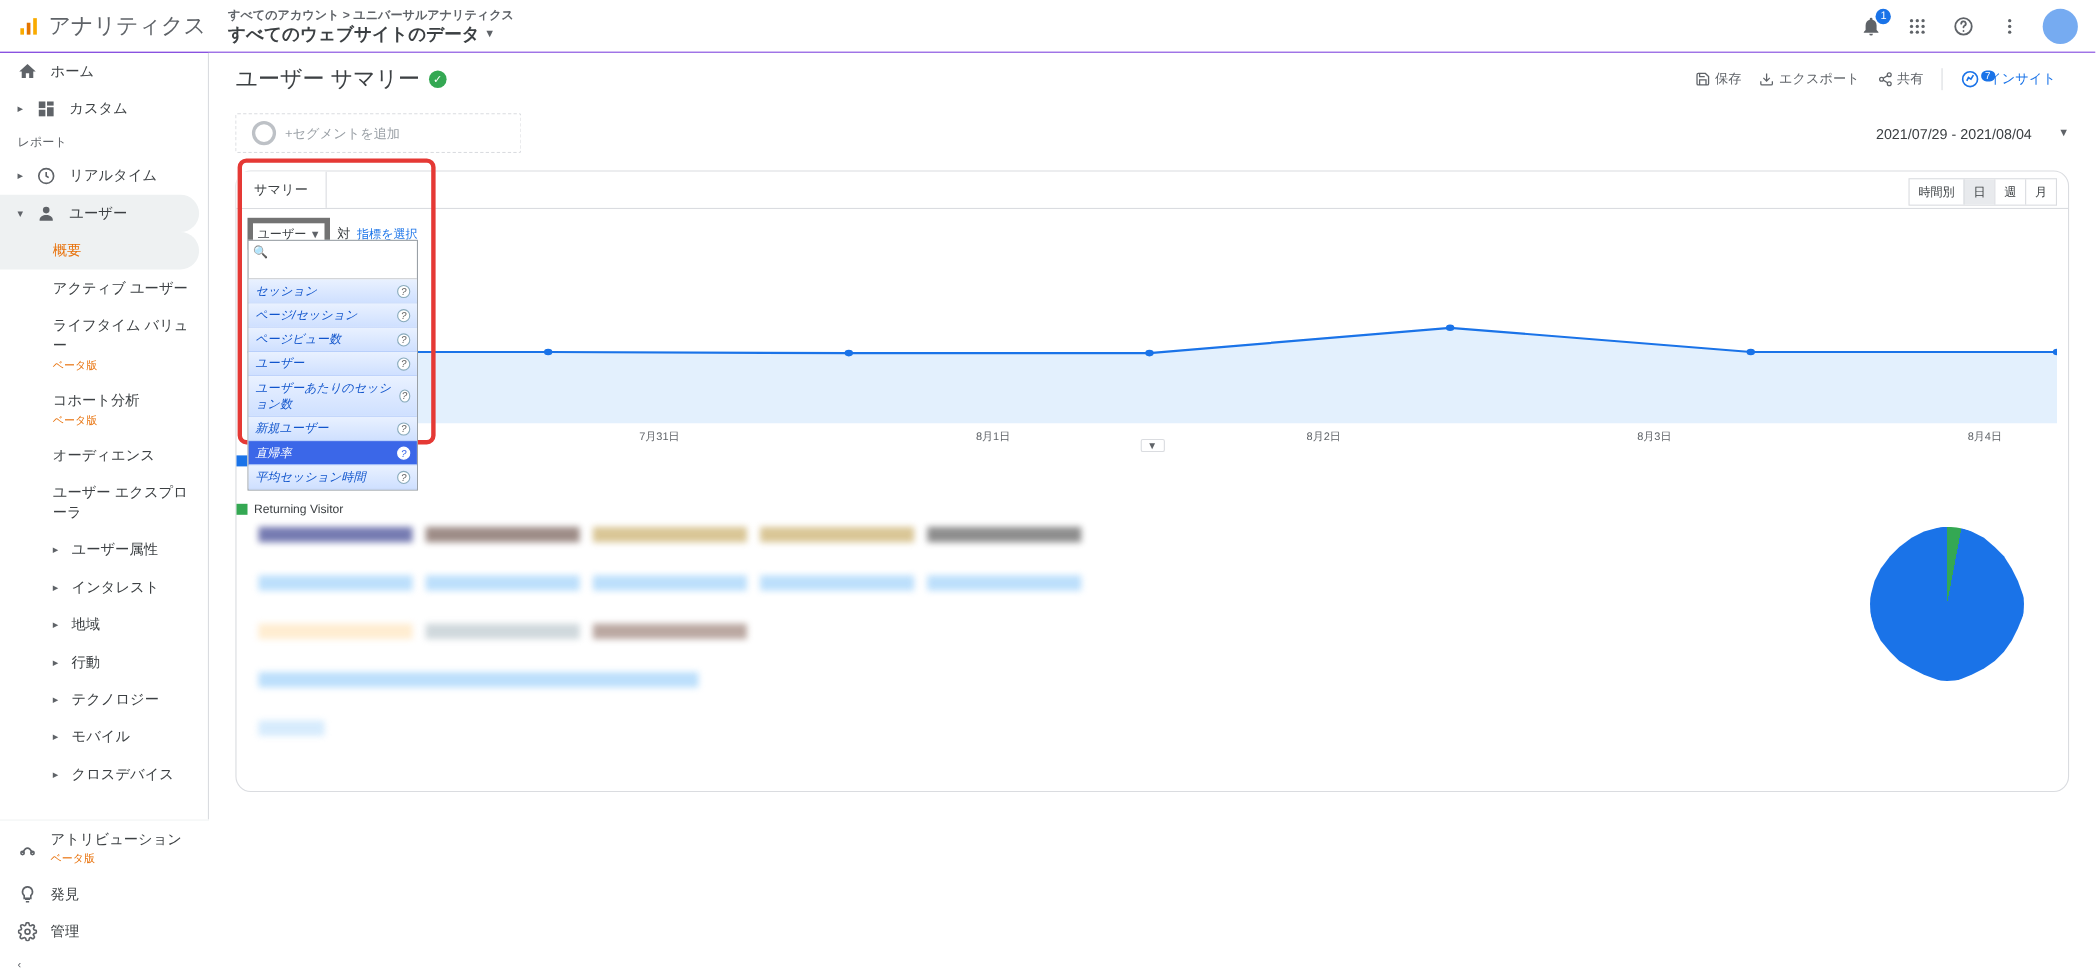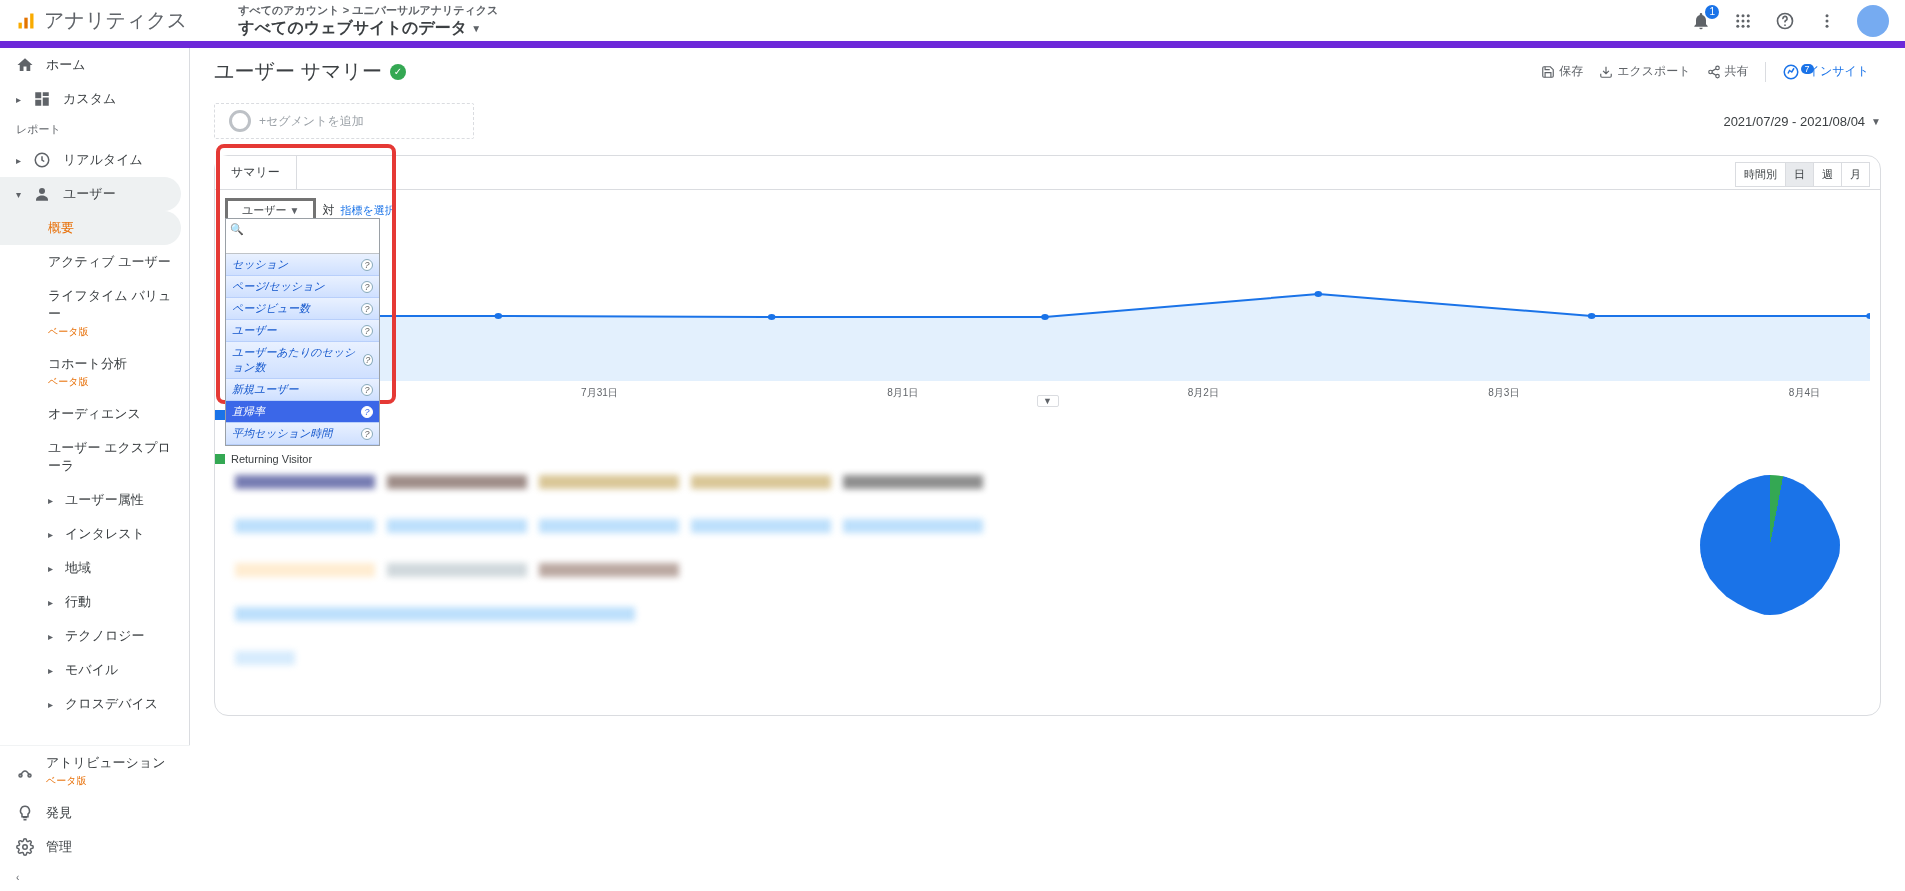--- a/index.html
+++ b/index.html
@@ -1,17 +1,17 @@
 <!DOCTYPE html>
 <html><head>
 <meta charset="utf-8">
 <style>
 * { margin: 0; padding: 0; box-sizing: border-box; font-family: "Hiragino Sans", "Meiryo", Arial, sans-serif; }
 body { background: #fff; color: #3c4043; font-size: 13px; }
-.header { height: 48px; border-bottom: 7px solid #6d28d9; display: flex; align-items: center; padding: 0 16px; gap: 31px; }
+.header { height: 48px; border-bottom: 1px solid #6d28d9; display: flex; align-items: center; padding: 0 16px; }
 .logo { display: flex; align-items: center; gap: 8px; }
 .logo-icon { width: 20px; height: 20px; }
 .logo-text { font-size: 20px; color: #5f6368; }
 .breadcrumb-block { margin-left: 20px; font-weight: bold; }
 .breadcrumb { font-size: 11px; color: #5f6368; }
 .property-title { font-size: 16px; color: #3c4043; display: flex; align-items: center; gap: 4px; }
 .header-right { margin-left: auto; display: flex; align-items: center; gap: 18px; }
 .icon-btn { width: 24px; height: 24px; display: flex; align-items: center; justify-content: center; color: #5f6368; cursor: pointer; position: relative; }
 .badge { position: absolute; top: -4px; right: -6px; background: #1a73e8; color: #fff; border-radius: 8px; font-size: 10px; padding: 0 4px; line-height: 14px; }
 .avatar { width: 32px; height: 32px; border-radius: 50%; background: #1a73e8; opacity: .6; }
@@ -33,27 +33,27 @@
 .toolbar-right { margin-left: auto; display: flex; align-items: center; gap: 16px; font-size: 12px; color: #5f6368; }
 .toolbar-btn { display: flex; align-items: center; gap: 4px; cursor: pointer; justify-content: flex-end; }
 .divider-v { width: 1px; height: 20px; background: #dadce0; }
 .content { padding: 0 24px 24px; }
 .segments { display: flex; gap: 16px; align-items: center; padding: 8px 0; }
 .segment-chip { display: flex; align-items: center; gap: 8px; border: 1px solid #dadce0; border-radius: 2px; padding: 6px 14px; width: 260px; }
 .ring { width: 22px; height: 22px; border: 3px solid #1a73e8; border-radius: 50%; }
 .ring.gray { border-color: #bdc1c6; }
 .segment-text { font-size: 12px; }
 .segment-sub { font-size: 10px; color: #5f6368; }
-.date-range { margin-left: auto; font-size: 13px; color: #3c4043; display:flex; align-items:center; gap:6px; }
+.date-range { margin-left: auto; font-size: 13px; color: #3c4043; display:flex; align-items:center; gap:24px; }
 .redbox { border: 4px solid #e53935; border-radius: 8px; padding: 8px; width: 180px; position: absolute; top: 144px; left: 216px; background: transparent; z-index: 10; pointer-events: none; }
 .panel { border: 1px solid #dadce0; border-radius: 14px; margin-top: 8px; position: relative; }
 .tab-row { display: flex; border-bottom: 1px solid #dadce0; }
 .tab { padding: 8px 16px; font-size: 12px; border-right: 1px solid #dadce0; background: #fff; }
 .metric-row { display: flex; align-items: center; gap: 6px; padding: 8px 10px; font-size: 12px; }
-.metric-dd { border: 3px solid #737373; padding: 2px 14px; font-size: 11px; background: #fff; cursor: pointer; }
+.metric-dd { border: 5px solid #737373; padding: 2px 4px; font-size: 11px; background: #fff; cursor: pointer; }
 .vs { font-size: 12px; }
 .select-metric { color: #1a73e8; font-size: 11px; cursor: pointer; }
 .dropdown { position: absolute; top: 62px; left: 10px; width: 155px; border: 1px solid #9aa0a6; background: #fff; z-index: 20; }
 .dropdown-search { border-bottom: 1px solid #c0c4c8; padding: 2px 4px; }
 .dropdown-search input { border: none; outline: none; width: 100%; font-size: 11px; }
 .dd-search-icon { color:#9aa0a6; font-size:11px; }
 .dd-item { display: flex; align-items: center; justify-content: space-between; padding: 3px 6px; font-size: 11px; background: linear-gradient(#e9f1ff,#cfe0ff); border-bottom: 1px solid #b8cffb; cursor: pointer; color: #15c; font-style: italic; }
 .dd-item.highlighted { background: #3b67e8; color: #fff; }
 .dd-help { width: 12px; height: 12px; border: 1px solid #8ab; border-radius: 50%; font-size: 9px; display: flex; align-items: center; justify-content: center; color: #666; background: #fff; }
 .dd-item.highlighted .dd-help { background:#fff; color:#3b67e8; border-color:#fff; }

